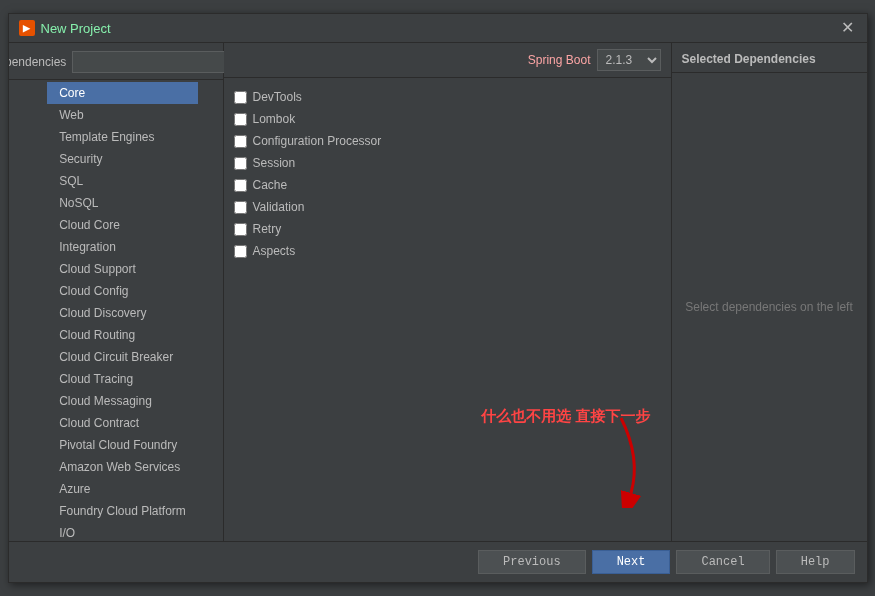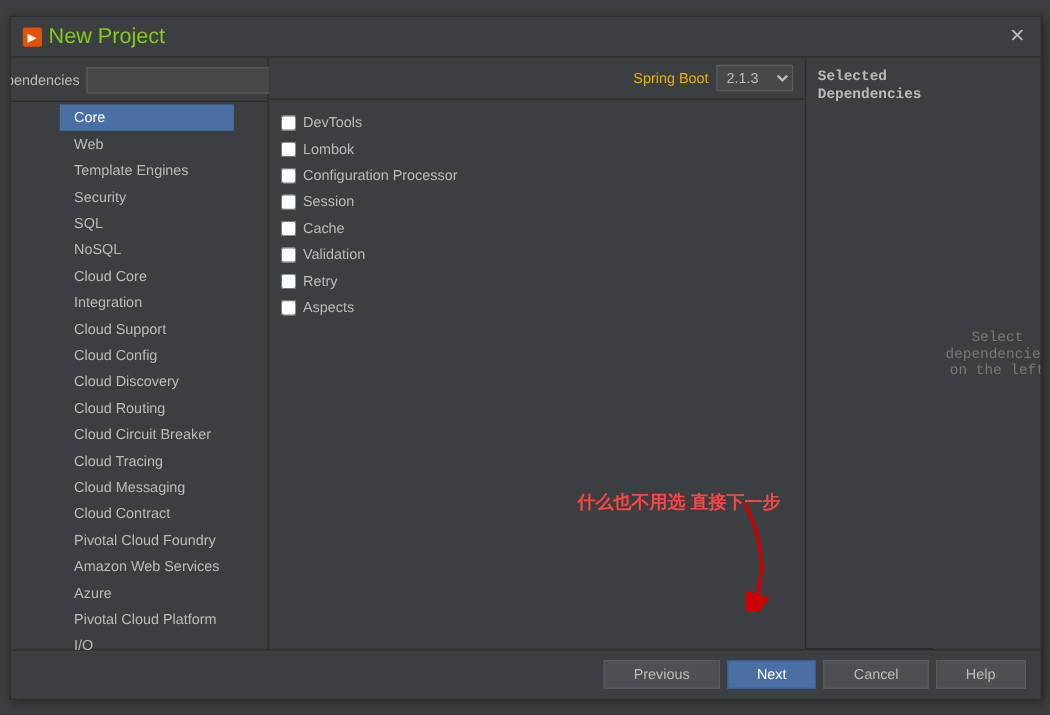--- a/index.html
+++ b/index.html
@@ -43,22 +43,22 @@
       background: #e65100;
       border-radius: 2px;
       display: flex;
       align-items: center;
       justify-content: center;
       font-size: 9px;
       color: white;
       font-weight: bold;
     }
     .title-text {
-      color: #84cc16;
-      font-size: 18px;
+      color: #86efac;
+      font-size: 13px;
     }
     .close-btn {
       color: #bbbbbb;
       cursor: pointer;
       font-size: 16px;
       line-height: 1;
       padding: 0 2px;
     }
 
     .content-area {
@@ -129,21 +129,21 @@
     .spring-boot-bar {
       display: flex;
       align-items: center;
       justify-content: flex-end;
       padding: 6px 10px;
       border-bottom: 1px solid #2b2b2b;
       gap: 6px;
       flex-shrink: 0;
     }
     .spring-boot-label {
-      color: #eab308;
+      color: #fca5a5;
       font-size: 12px;
     }
     .spring-boot-select {
       background: #45494a;
       border: 1px solid #5a5d5e;
       color: #bbbbbb;
       padding: 2px 4px;
       font-size: 12px;
       cursor: pointer;
     }
@@ -168,23 +168,22 @@
     .checkbox-label {
       color: #bbbbbb;
       font-size: 12px;
     }
 
     
     .right-panel {
       width: 195px;
       background: #3c3f41;
       display: flex;
-      flex-direction: row;
-      flex-shrink: 0;
-      font-family: Liberation Mono, monospace;
+      flex-direction: column;
+      flex-shrink: 0;
     }
     .right-panel-header {
       padding: 8px 10px 6px 10px;
       border-bottom: 1px solid #2b2b2b;
     }
     .selected-deps-label {
       color: #bbbbbb;
       font-size: 12px;
       font-weight: bold;
     }
@@ -235,20 +234,21 @@
     }
     .btn {
       padding: 4px 24px;
       font-size: 12px;
       cursor: pointer;
       border: 1px solid #5a5d5e;
       background: #4c5052;
       color: #bbbbbb;
       min-width: 70px;
       text-align: center;
+      font-family: Liberation Mono, monospace;
     }
     .btn.primary {
       background: #4a6fa5;
       border-color: #3a5f95;
       color: #ffffff;
     }
 
     
     .category-list::-webkit-scrollbar,
     .deps-checkboxes::-webkit-scrollbar {
@@ -297,21 +297,21 @@
           <div class="category-item">Cloud Config</div>
           <div class="category-item">Cloud Discovery</div>
           <div class="category-item">Cloud Routing</div>
           <div class="category-item">Cloud Circuit Breaker</div>
           <div class="category-item">Cloud Tracing</div>
           <div class="category-item">Cloud Messaging</div>
           <div class="category-item">Cloud Contract</div>
           <div class="category-item">Pivotal Cloud Foundry</div>
           <div class="category-item">Amazon Web Services</div>
           <div class="category-item">Azure</div>
-          <div class="category-item">Pivotal Cloud Platform</div>
+          <div class="category-item">Foundry Cloud Platform</div>
           <div class="category-item">I/O</div>
         </div>
     </div>
 
     <div class="middle-panel">
       <div class="spring-boot-bar">
         <span class="spring-boot-label">Spring Boot</span>
         <select class="spring-boot-select" id="spring-version-select">
         <option value="2.1.3">2.1.3</option><option value="2.2.0">2.2.0</option><option value="2.0.9">2.0.9</option><option value="1.5.20">1.5.20</option></select>
       </div>

